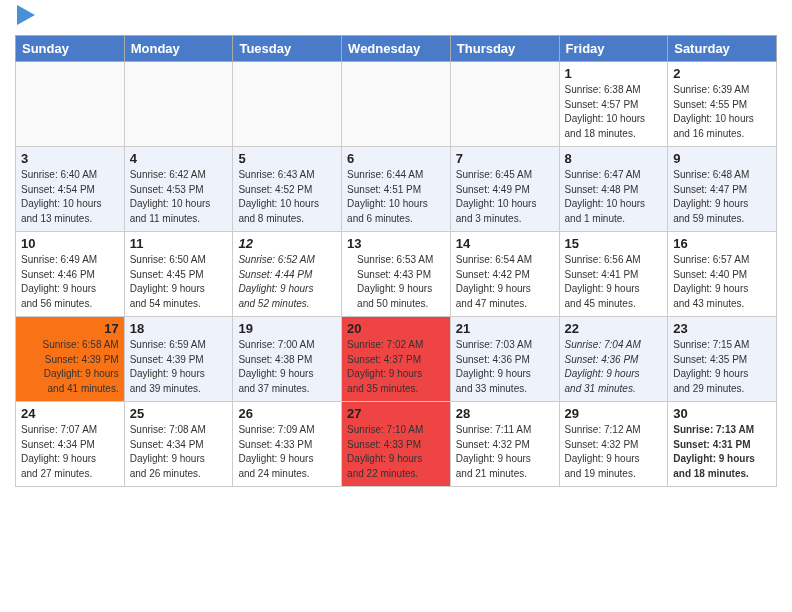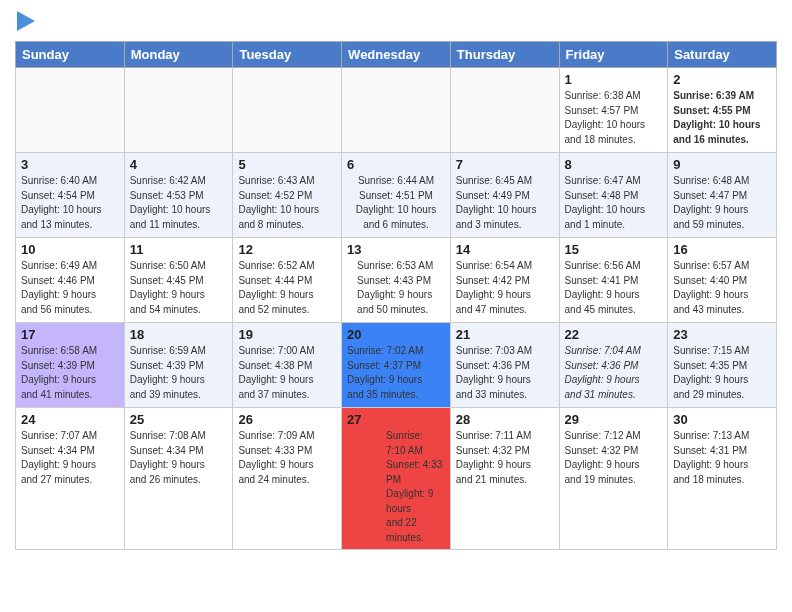--- a/index.html
+++ b/index.html
@@ -1,17 +1,17 @@
 <!DOCTYPE html>
 <html><head>
   <meta charset="utf-8">
   <style>
     * { box-sizing: border-box; margin: 0; padding: 0; }
     body { font-family: Arial, sans-serif; background: #fff; width: 792px; min-height: 612px; }
-    .container { padding: 11px 15px 10px 15px; }
+    .container { padding: 5px 15px 10px 15px; }
     .header { display: flex; justify-content: space-between; align-items: flex-start; margin-bottom: 10px; }
     .title-block { text-align: right; }
     .month-title { font-size: 36px; font-weight: bold; color: #333; }
     .location { font-size: 16px; color: #555; }
     .calendar { width: 100%; border-collapse: collapse; }
     .calendar th { background: #4a7bc8; color: #fff; text-align: left; padding: 5px 6px; font-size: 13px; border: 1px solid #aaa; }
     .calendar td { vertical-align: top; padding: 4px 5px; font-size: 10.5px; color: #333; border: 1px solid #ccc; width: calc(100%/7); min-height: 75px; height: 85px; background: #fff; }
     .calendar td.empty { background: #f9f9f9; }
     .calendar tr:nth-child(even) td:not(.empty) { background: #f0f4fb; }
     .calendar tr:nth-child(odd) td:not(.empty) { background: #fff; }
@@ -66,21 +66,21 @@
           <td class="empty"></td>
           <td style="background: rgb(255, 255, 255);">
             <span class="day-num">1</span>
             <div class="day-info" style="white-space: pre-line;">Sunrise: 6:38 AM
 Sunset: 4:57 PM
 Daylight: 10 hours
 and 18 minutes.</div>
           </td>
           <td style="background: rgb(255, 255, 255);">
             <span class="day-num">2</span>
-            <div class="day-info" style="white-space: pre-line; font-weight: bold;">Sunrise: 6:39 AM
+            <div class="day-info" style="white-space: pre-line;">Sunrise: 6:39 AM
 Sunset: 4:55 PM
 Daylight: 10 hours
 and 16 minutes.</div>
           </td>
         </tr>
         <tr>
           <td style="background: rgb(238, 242, 250);">
             <span class="day-num">3</span>
             <div class="day-info" style="white-space: pre-line;">Sunrise: 6:40 AM
 Sunset: 4:54 PM
@@ -96,21 +96,21 @@
           </td>
           <td style="background: rgb(238, 242, 250);">
             <span class="day-num">5</span>
             <div class="day-info" style="white-space: pre-line;">Sunrise: 6:43 AM
 Sunset: 4:52 PM
 Daylight: 10 hours
 and 8 minutes.</div>
           </td>
           <td style="background: rgb(238, 242, 250);">
             <span class="day-num">6</span>
-            <div class="day-info" style="white-space: pre-line; text-align: center;">Sunrise: 6:44 AM
+            <div class="day-info" style="white-space: pre-line;">Sunrise: 6:44 AM
 Sunset: 4:51 PM
 Daylight: 10 hours
 and 6 minutes.</div>
           </td>
           <td style="background: rgb(238, 242, 250);">
             <span class="day-num">7</span>
             <div class="day-info" style="white-space: pre-line;">Sunrise: 6:45 AM
 Sunset: 4:49 PM
 Daylight: 10 hours
 and 3 minutes.</div>
@@ -138,21 +138,21 @@
 Daylight: 9 hours
 and 56 minutes.</div>
           </td>
           <td style="background: rgb(255, 255, 255);">
             <span class="day-num">11</span>
             <div class="day-info" style="white-space: pre-line;">Sunrise: 6:50 AM
 Sunset: 4:45 PM
 Daylight: 9 hours
 and 54 minutes.</div>
           </td>
-          <td style="background: rgb(255, 255, 255);">
+          <td style="background: rgb(255, 255, 255); font-style: italic;">
             <span class="day-num">12</span>
             <div class="day-info" style="white-space: pre-line;">Sunrise: 6:52 AM
 Sunset: 4:44 PM
 Daylight: 9 hours
 and 52 minutes.</div>
           </td>
           <td style="background: rgb(255, 255, 255);">
             <span class="day-num">13</span>
             <div class="day-info" style="white-space: pre-line; margin-left: 10px;">Sunrise: 6:53 AM
 Sunset: 4:43 PM
@@ -175,42 +175,42 @@
           </td>
           <td style="background: rgb(255, 255, 255);">
             <span class="day-num">16</span>
             <div class="day-info" style="white-space: pre-line;">Sunrise: 6:57 AM
 Sunset: 4:40 PM
 Daylight: 9 hours
 and 43 minutes.</div>
           </td>
         </tr>
         <tr>
-          <td style="background: #c4b5fd;">
+          <td style="background: #f97316; text-align: right;">
             <span class="day-num">17</span>
             <div class="day-info" style="white-space: pre-line;">Sunrise: 6:58 AM
 Sunset: 4:39 PM
 Daylight: 9 hours
 and 41 minutes.</div>
           </td>
           <td style="background: rgb(238, 242, 250);">
             <span class="day-num">18</span>
             <div class="day-info" style="white-space: pre-line;">Sunrise: 6:59 AM
 Sunset: 4:39 PM
 Daylight: 9 hours
 and 39 minutes.</div>
           </td>
           <td style="background: rgb(238, 242, 250);">
             <span class="day-num">19</span>
             <div class="day-info" style="white-space: pre-line;">Sunrise: 7:00 AM
 Sunset: 4:38 PM
 Daylight: 9 hours
 and 37 minutes.</div>
           </td>
-          <td style="background: #3b82f6;">
+          <td style="background: #ef4444;">
             <span class="day-num">20</span>
             <div class="day-info" style="white-space: pre-line;">Sunrise: 7:02 AM
 Sunset: 4:37 PM
 Daylight: 9 hours
 and 35 minutes.</div>
           </td>
           <td style="background: rgb(238, 242, 250);">
             <span class="day-num">21</span>
             <div class="day-info" style="white-space: pre-line;">Sunrise: 7:03 AM
 Sunset: 4:36 PM
@@ -249,42 +249,42 @@
           </td>
           <td style="background: rgb(255, 255, 255);">
             <span class="day-num">26</span>
             <div class="day-info" style="white-space: pre-line;">Sunrise: 7:09 AM
 Sunset: 4:33 PM
 Daylight: 9 hours
 and 24 minutes.</div>
           </td>
           <td style="background: #ef4444;">
             <span class="day-num">27</span>
-            <div class="day-info" style="white-space: pre-line; margin-left: 39px;">Sunrise: 7:10 AM
+            <div class="day-info" style="white-space: pre-line;">Sunrise: 7:10 AM
 Sunset: 4:33 PM
 Daylight: 9 hours
 and 22 minutes.</div>
           </td>
           <td style="background: rgb(255, 255, 255);">
             <span class="day-num">28</span>
             <div class="day-info" style="white-space: pre-line;">Sunrise: 7:11 AM
 Sunset: 4:32 PM
 Daylight: 9 hours
 and 21 minutes.</div>
           </td>
           <td style="background: rgb(255, 255, 255);">
             <span class="day-num">29</span>
             <div class="day-info" style="white-space: pre-line;">Sunrise: 7:12 AM
 Sunset: 4:32 PM
 Daylight: 9 hours
 and 19 minutes.</div>
           </td>
           <td style="background: rgb(255, 255, 255);">
             <span class="day-num">30</span>
-            <div class="day-info" style="white-space: pre-line;">Sunrise: 7:13 AM
+            <div class="day-info" style="white-space: pre-line; font-weight: bold;">Sunrise: 7:13 AM
 Sunset: 4:31 PM
 Daylight: 9 hours
 and 18 minutes.</div>
           </td>
         </tr>
       </tbody>
   </table>
 </div>
 
 </body></html>

